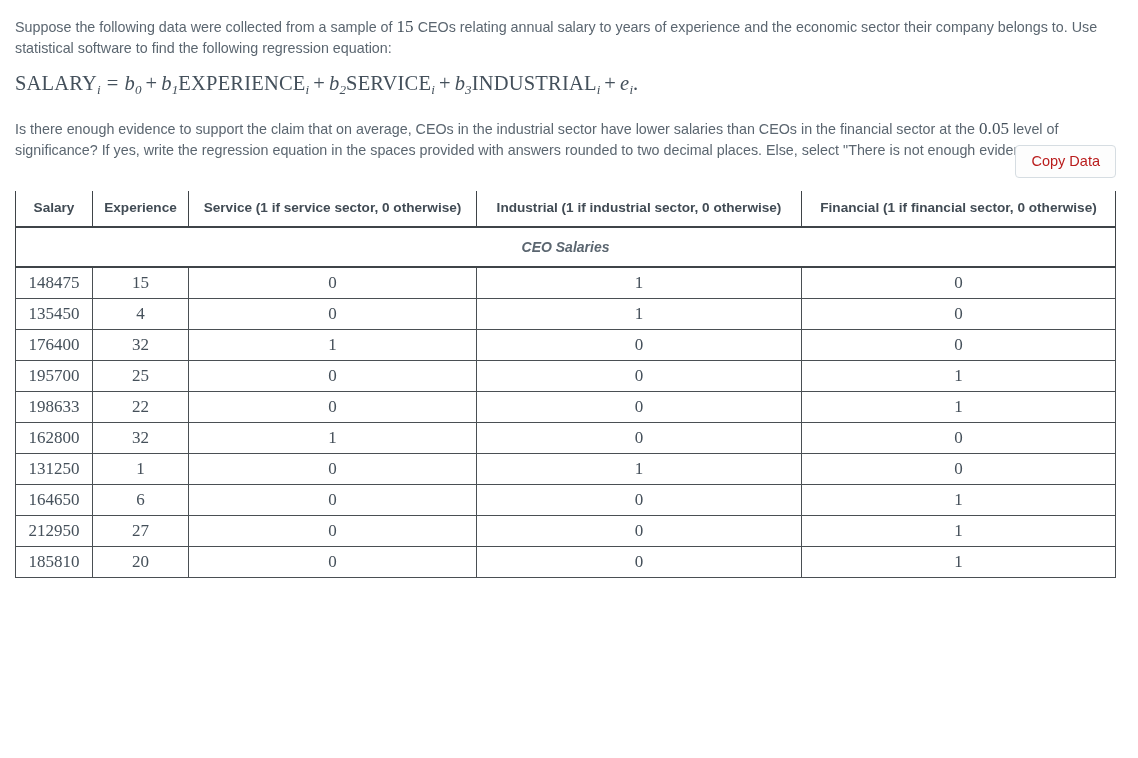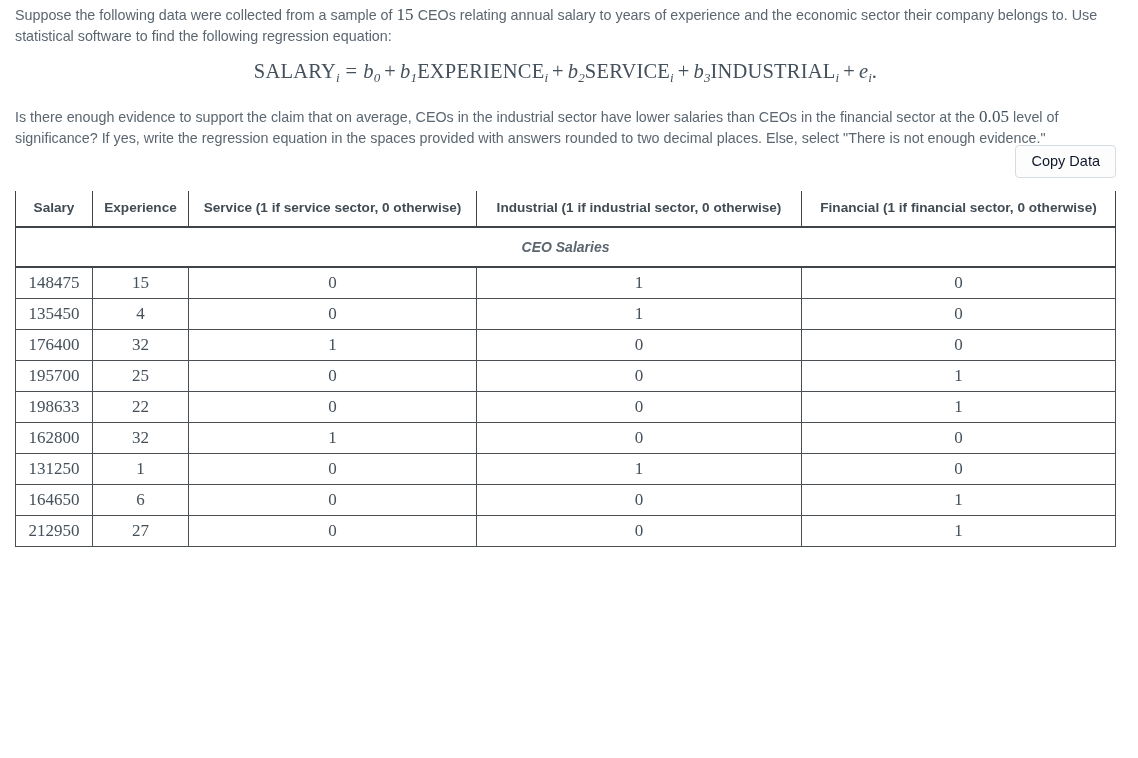--- a/index.html
+++ b/index.html
@@ -17,21 +17,21 @@
   .page {
     position: relative;
     width: 1138px;
     height: 758px;
     box-sizing: border-box;
     padding: 0;
   }
 
   
   .prose {
-    padding: 0 22px 0 15px;
+    padding: 12px 22px 0 15px;
   }
   .para {
     font-size: 14.3px;
     line-height: 21px;
     color: #5b6670;
     margin: 0;
     text-align: left;
   }
   .para-1 { padding-top: 4px; }
   .para-3 { padding-top: 18px; }
@@ -39,21 +39,20 @@
   
   .m {
     font-family: "Liberation Serif", "DejaVu Serif", serif;
     font-size: 17px;
     color: #44505b;
     letter-spacing: 0.1px;
   }
 
   
   .eq-wrap {
-    text-align: center;
     padding-top: 13px;
     padding-bottom: 2px;
   }
   .eq {
     display: inline-block;
     font-family: "Liberation Serif", "DejaVu Serif", serif;
     font-size: 20.5px;
     color: #44505b;
     white-space: nowrap;
     letter-spacing: 0.2px;
@@ -80,21 +79,21 @@
     top: 145px;
     right: 22px;
   }
   .btn-copy {
     display: inline-block;
     box-sizing: border-box;
     padding: 7px 15px 8px 15px;
     font-family: "Liberation Sans", sans-serif;
     font-size: 14.5px;
     line-height: 16px;
-    color: #0f172a;
+    color: #b91c1c;
     background: #fdfdfd;
     border: 1px solid #d6dde2;
     border-radius: 4px;
     cursor: pointer;
     white-space: nowrap;
   }
 
   
   .table-wrap {
     position: absolute;
@@ -253,17 +252,24 @@
             <td>0</td>
             <td>1</td>
           </tr>
           <tr>
             <td>212950</td>
             <td>27</td>
             <td>0</td>
             <td>0</td>
             <td>1</td>
           </tr>
+          <tr>
+            <td>185810</td>
+            <td>20</td>
+            <td>0</td>
+            <td>0</td>
+            <td>1</td>
+          </tr>
         </tbody>
     </table>
   </div>
 
 </div>
 
 </body></html>

